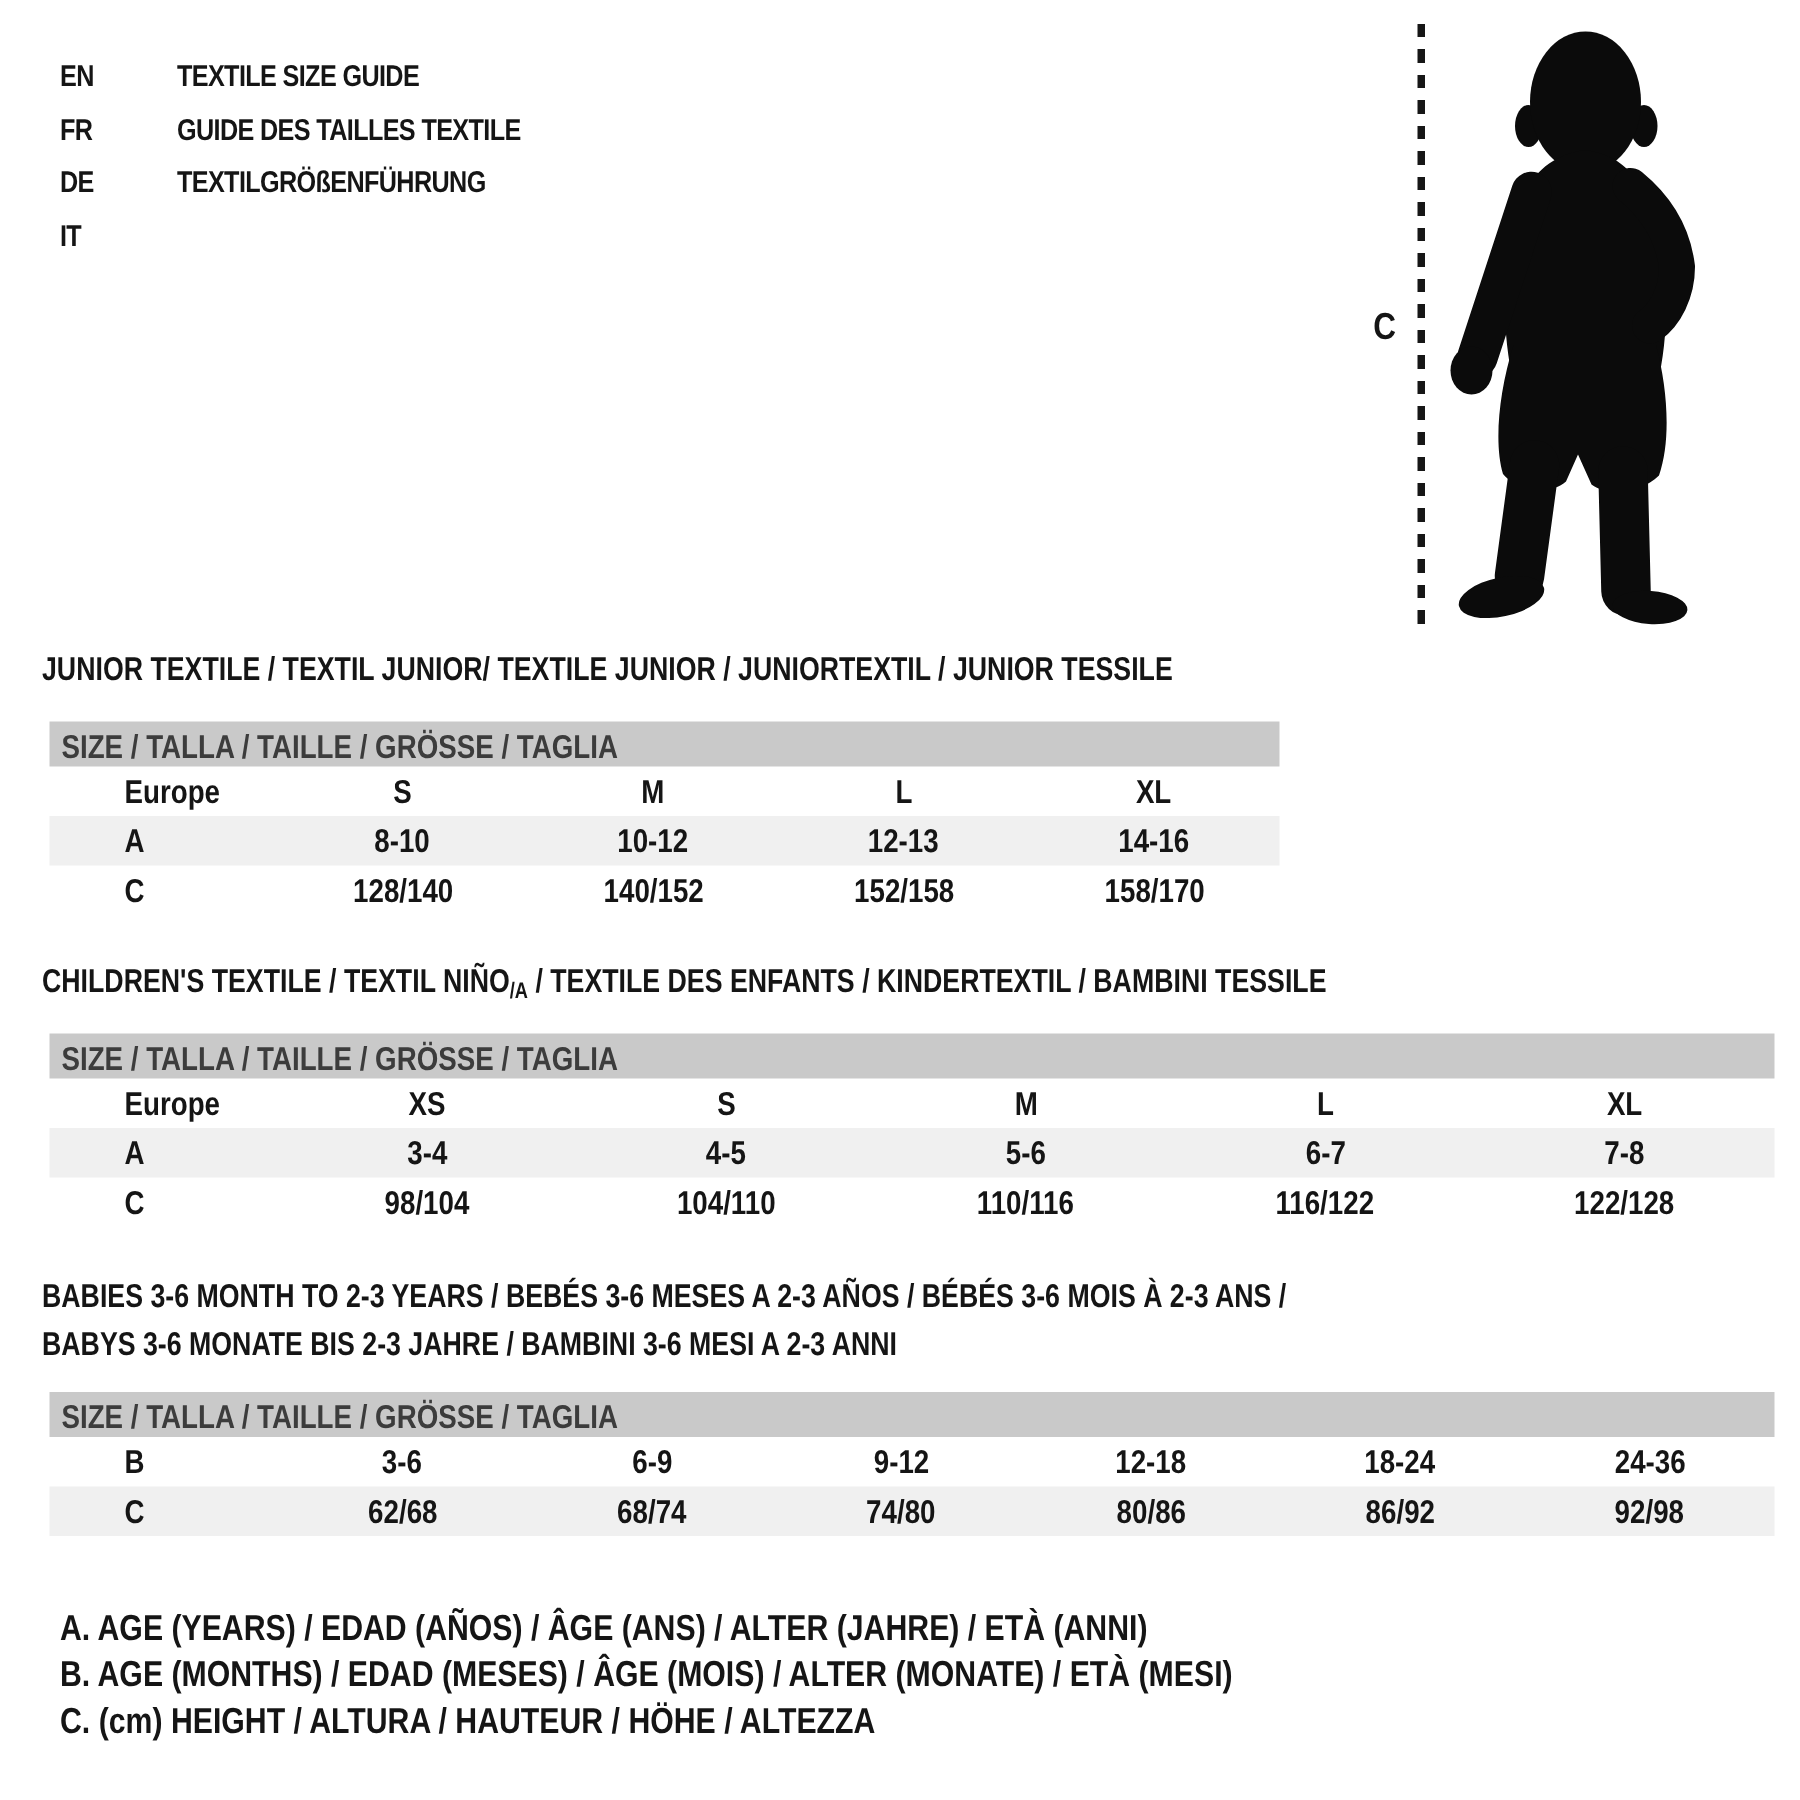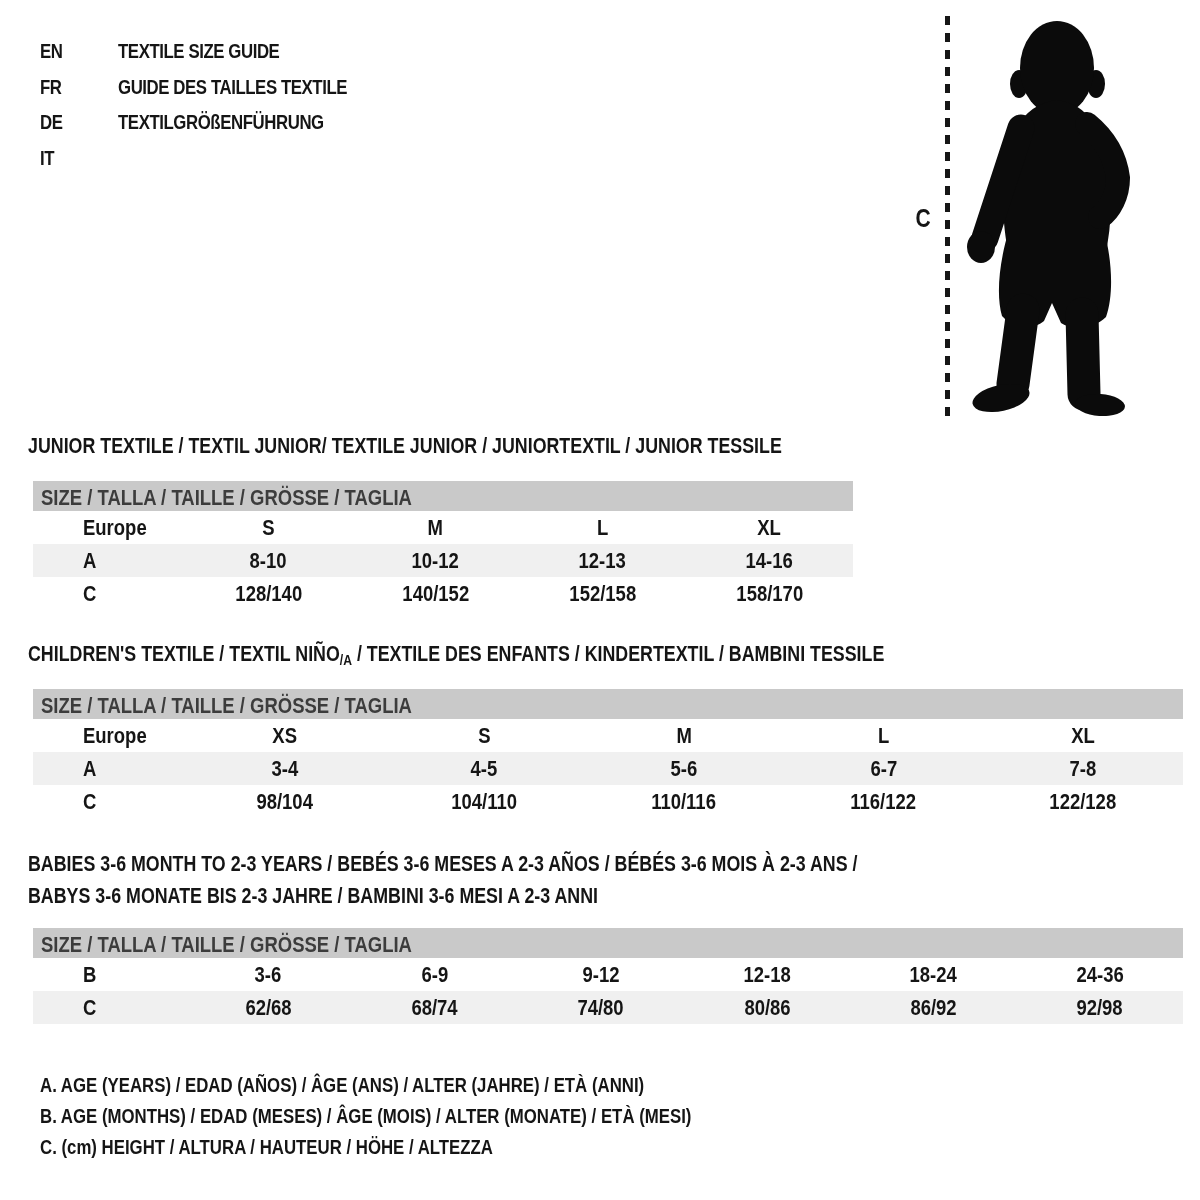--- a/index.html
+++ b/index.html
@@ -38,21 +38,21 @@
     height:30px; background:#c9c9c9; display:flex; align-items:flex-end;
     padding-left:8px; font-size:22px; font-weight:700; color:#3c3c3c;
   }
   .trow { display:flex; align-items:center; height:33px; font-size:22px; font-weight:700; }
   .trow.shaded { background:#f0f0f0; }
   .cell { flex:1; text-align:center; }
   .cell.lab { flex:0 0 110px; text-align:left; padding-left:8px;margin-left:42px; }
 
   
   .legend { position:absolute; left:40px; top:1070px; }
-  .legend-row { height:31px; display:flex; align-items:center; font-size:20px; font-weight:700; }
+  .legend-row { height:31px; display:flex; align-items:center; font-size:24px; font-weight:700; }
 </style>
 </head>
 <body>
 
 <div class="page">
 
   <div class="lang-list">
     <div class="lang-row">
       <span class="lang-code"><span class="cond">EN</span></span>
       <span><span class="cond">TEXTILE SIZE GUIDE</span></span>

